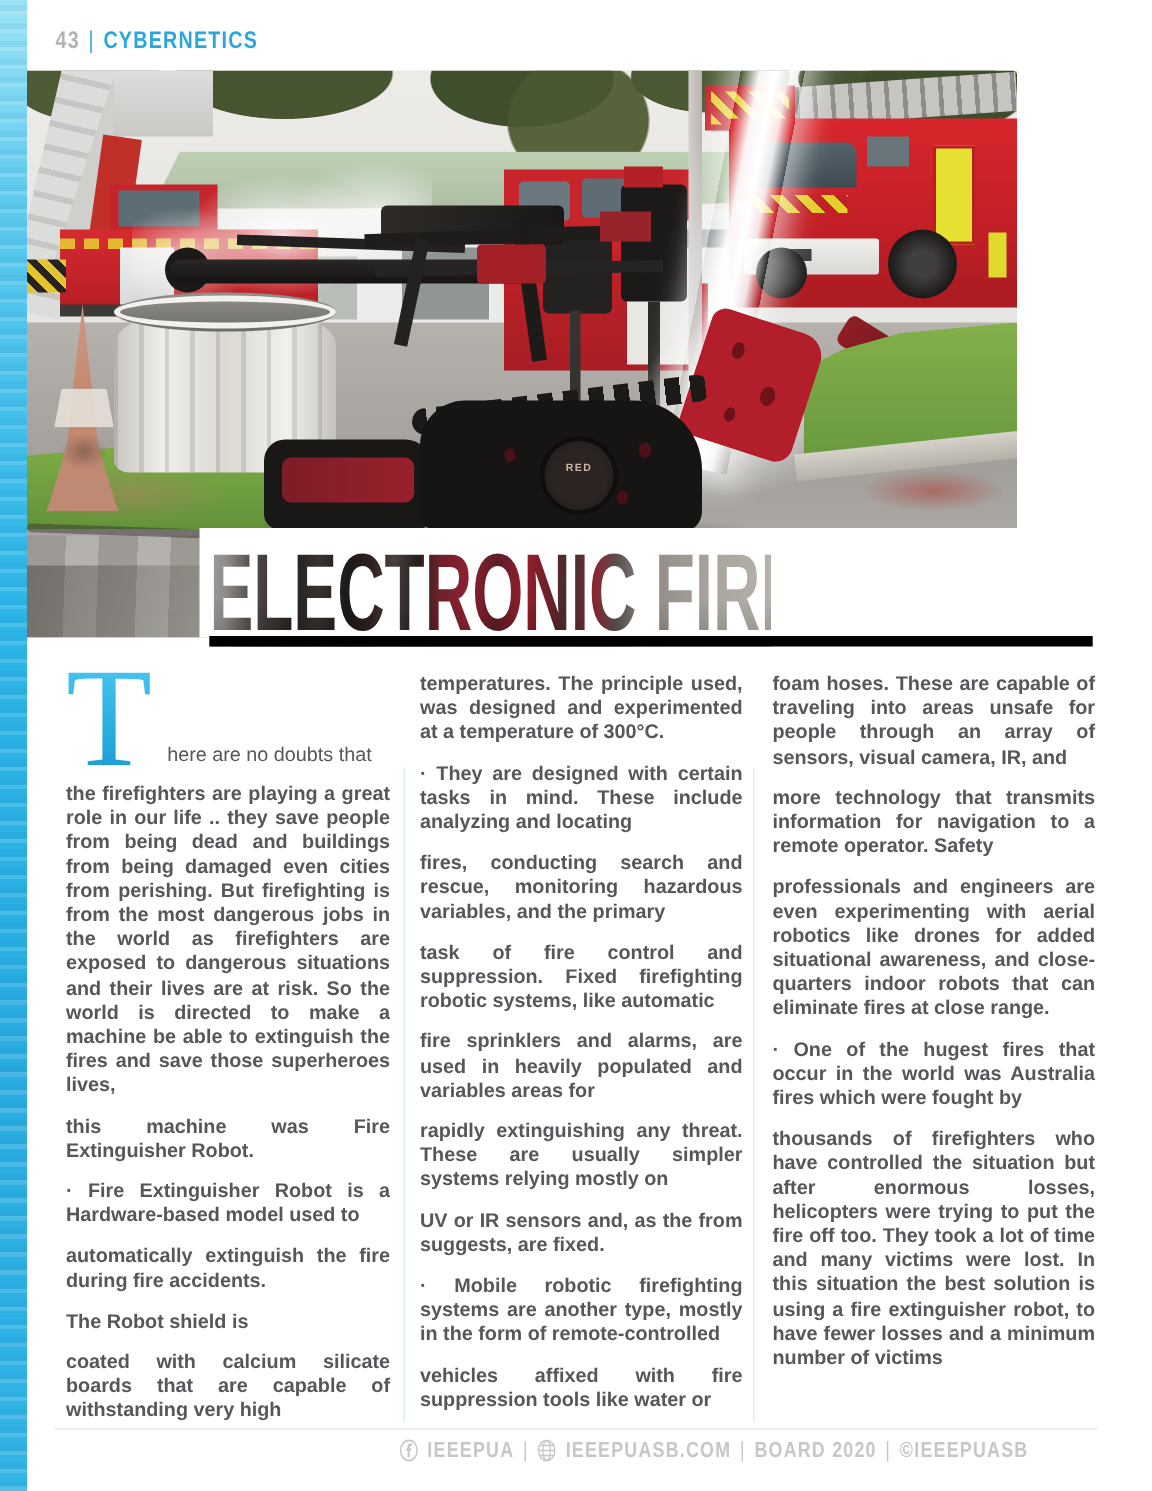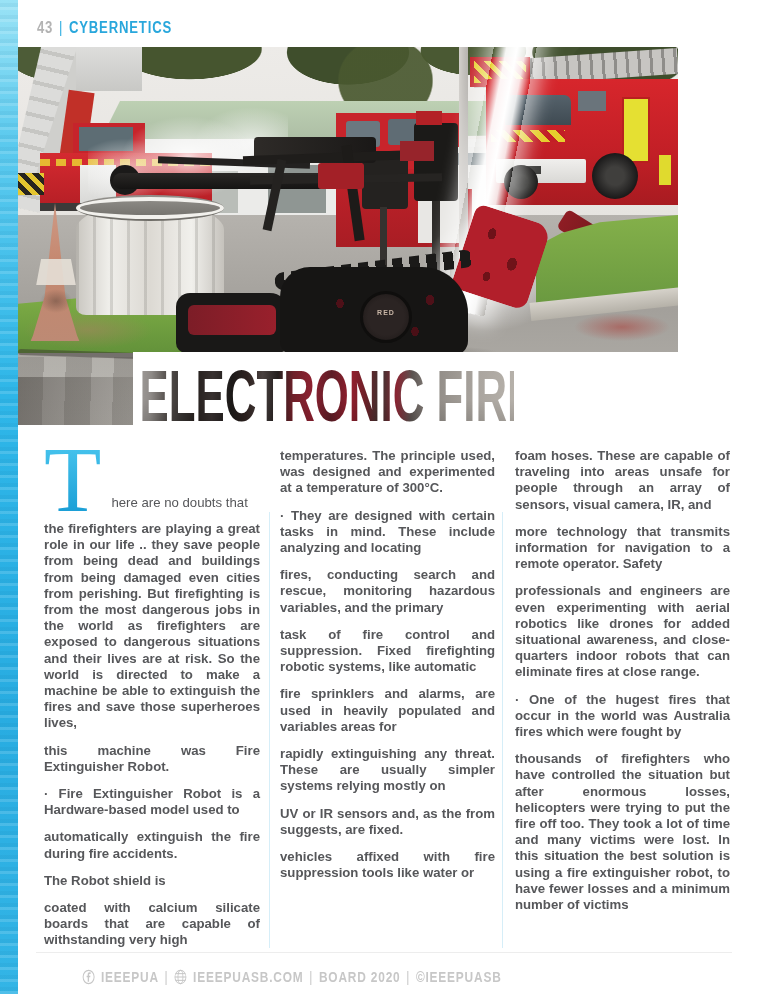--- a/index.html
+++ b/index.html
@@ -148,21 +148,21 @@
   .hub{left:342px;top:244px;width:52px;height:52px;border-radius:50%;border:3px solid #0f0e0d;box-sizing:border-box;
     background:radial-gradient(circle,#2b2423 55%,#191514 100%);}
   .hub-label{left:342px;top:262px;width:52px;text-align:center;font-size:7px;font-weight:bold;
     color:#c9b6a6;letter-spacing:1px;}
 
   .wet1{left:0;top:310px;width:660px;height:68px;background:repeating-linear-gradient(92deg,rgba(60,58,55,.14) 0 26px,rgba(255,255,255,.10) 26px 48px);}
   .wet2{left:0;top:330px;width:180px;height:48px;background:linear-gradient(90deg,rgba(70,66,62,.5),rgba(70,66,62,0));}
   .hose{left:0;top:306px;width:240px;height:6px;background:rgba(50,46,44,.45);border-radius:3px;transform:rotate(2deg);}
 
   
-  .title-band{position:absolute;left:133px;top:352px;width:635px;height:73px;background:#fff;}
+  .title-band{position:absolute;left:133px;top:352px;width:635px;height:73px;background:#fff;text-decoration:underline;}
   .title{margin:0;padding:7px 0 0 11px;font-size:73px;line-height:1;font-weight:bold;white-space:nowrap;
     transform:scaleX(.6);transform-origin:left top;
     background-image:
       linear-gradient(180deg,rgba(0,0,0,0) 60%,rgba(0,0,0,.18) 100%),
       linear-gradient(93deg,#a8a4a1 0%,#8e8a87 5%,#55504d 9%,#3a3634 13%,#27211f 17%,#383130 21%,
         #1c1918 26%,#2e2220 30%,#494140 34%,#241f1e 38%,#6e2029 42%,#8e2131 47%,#5d1d26 52%,
         #951f2e 57%,#6c2028 61%,#3f3331 65%,#8a2533 69%,#5b5350 73%,#8f8a85 78%,#9c9791 84%,
         #aaa59f 90%,#b6b1aa 100%);
     -webkit-background-clip:text;background-clip:text;color:transparent;}
 
@@ -173,22 +173,22 @@
   .col.c2,.col.c3{width:215px;}
   .col p{margin:0 0 11px 0;font-weight:bold;}
   .intro-row{display:flex;align-items:flex-end;margin-bottom:9px;height:64px;}
   .dropcap{font-family:"Liberation Serif",serif;font-size:94px;line-height:.68;color:#2bb0e4;
     background:linear-gradient(180deg,#45c2ec,#1b9fd6);-webkit-background-clip:text;background-clip:text;color:transparent;}
   .intro-text{margin-left:10px;margin-bottom:1px;text-align:left;}
   .colsep{position:absolute;width:1px;top:512px;height:436px;background:#d6eef8;}
   .sep1{left:269px;} .sep2{left:502px;}
 
   
-  .footer{position:absolute;left:36px;right:36px;top:952px;border-top:1px solid #ededed;padding-top:16px;
-    display:flex;justify-content:flex-start;}
+  .footer{position:absolute;left:36px;right:36px;top:952px;border-top:1px solid #ededed;padding-top:6px;
+    display:flex;justify-content:flex-end;}
   .footer-content{display:flex;align-items:center;gap:7px;color:#c7c7c7;font-weight:bold;font-size:14.5px;
     letter-spacing:1px;transform:scaleX(.82);white-space:nowrap;}
   .footer-content svg{display:block;}
   .fsep{font-weight:normal;}
 </style>
 </head>
 <body>
 
 <div class="page">
 
@@ -324,20 +324,21 @@
       <p>coated with calcium silicate boards that are capable of withstanding very high</p>
     </div>
     <div class="col c2">
       <p>temperatures. The principle used, was designed and experimented at a temperature of 300°C.</p>
       <p>· They are designed with certain tasks in mind. These include analyzing and locating</p>
       <p>fires, conducting search and rescue, monitoring hazardous variables, and the primary</p>
       <p>task of fire control and suppression. Fixed firefighting robotic systems, like automatic</p>
       <p>fire sprinklers and alarms, are used in heavily populated and variables areas for</p>
       <p>rapidly extinguishing any threat. These are usually simpler systems relying mostly on</p>
       <p>UV or IR sensors and, as the from suggests, are fixed.</p>
+      <p>· Mobile robotic firefighting systems are another type, mostly in the form of remote-controlled</p>
       <p>vehicles affixed with fire suppression tools like water or</p>
     </div>
     <div class="col c3">
       <p>foam hoses. These are capable of traveling into areas unsafe for people through an array of sensors, visual camera, IR, and</p>
       <p>more technology that transmits information for navigation to a remote operator. Safety</p>
       <p>professionals and engineers are even experimenting with aerial robotics like drones for added situational awareness, and close-quarters indoor robots that can eliminate fires at close range.</p>
       <p>· One of the hugest fires that occur in the world was Australia fires which were fought by</p>
       <p>thousands of firefighters who have controlled the situation but after enormous losses, helicopters were trying to put the fire off too. They took a lot of time and many victims were lost. In this situation the best solution is using a fire extinguisher robot, to have fewer losses and a minimum number of victims</p>
     </div>
   </div>

